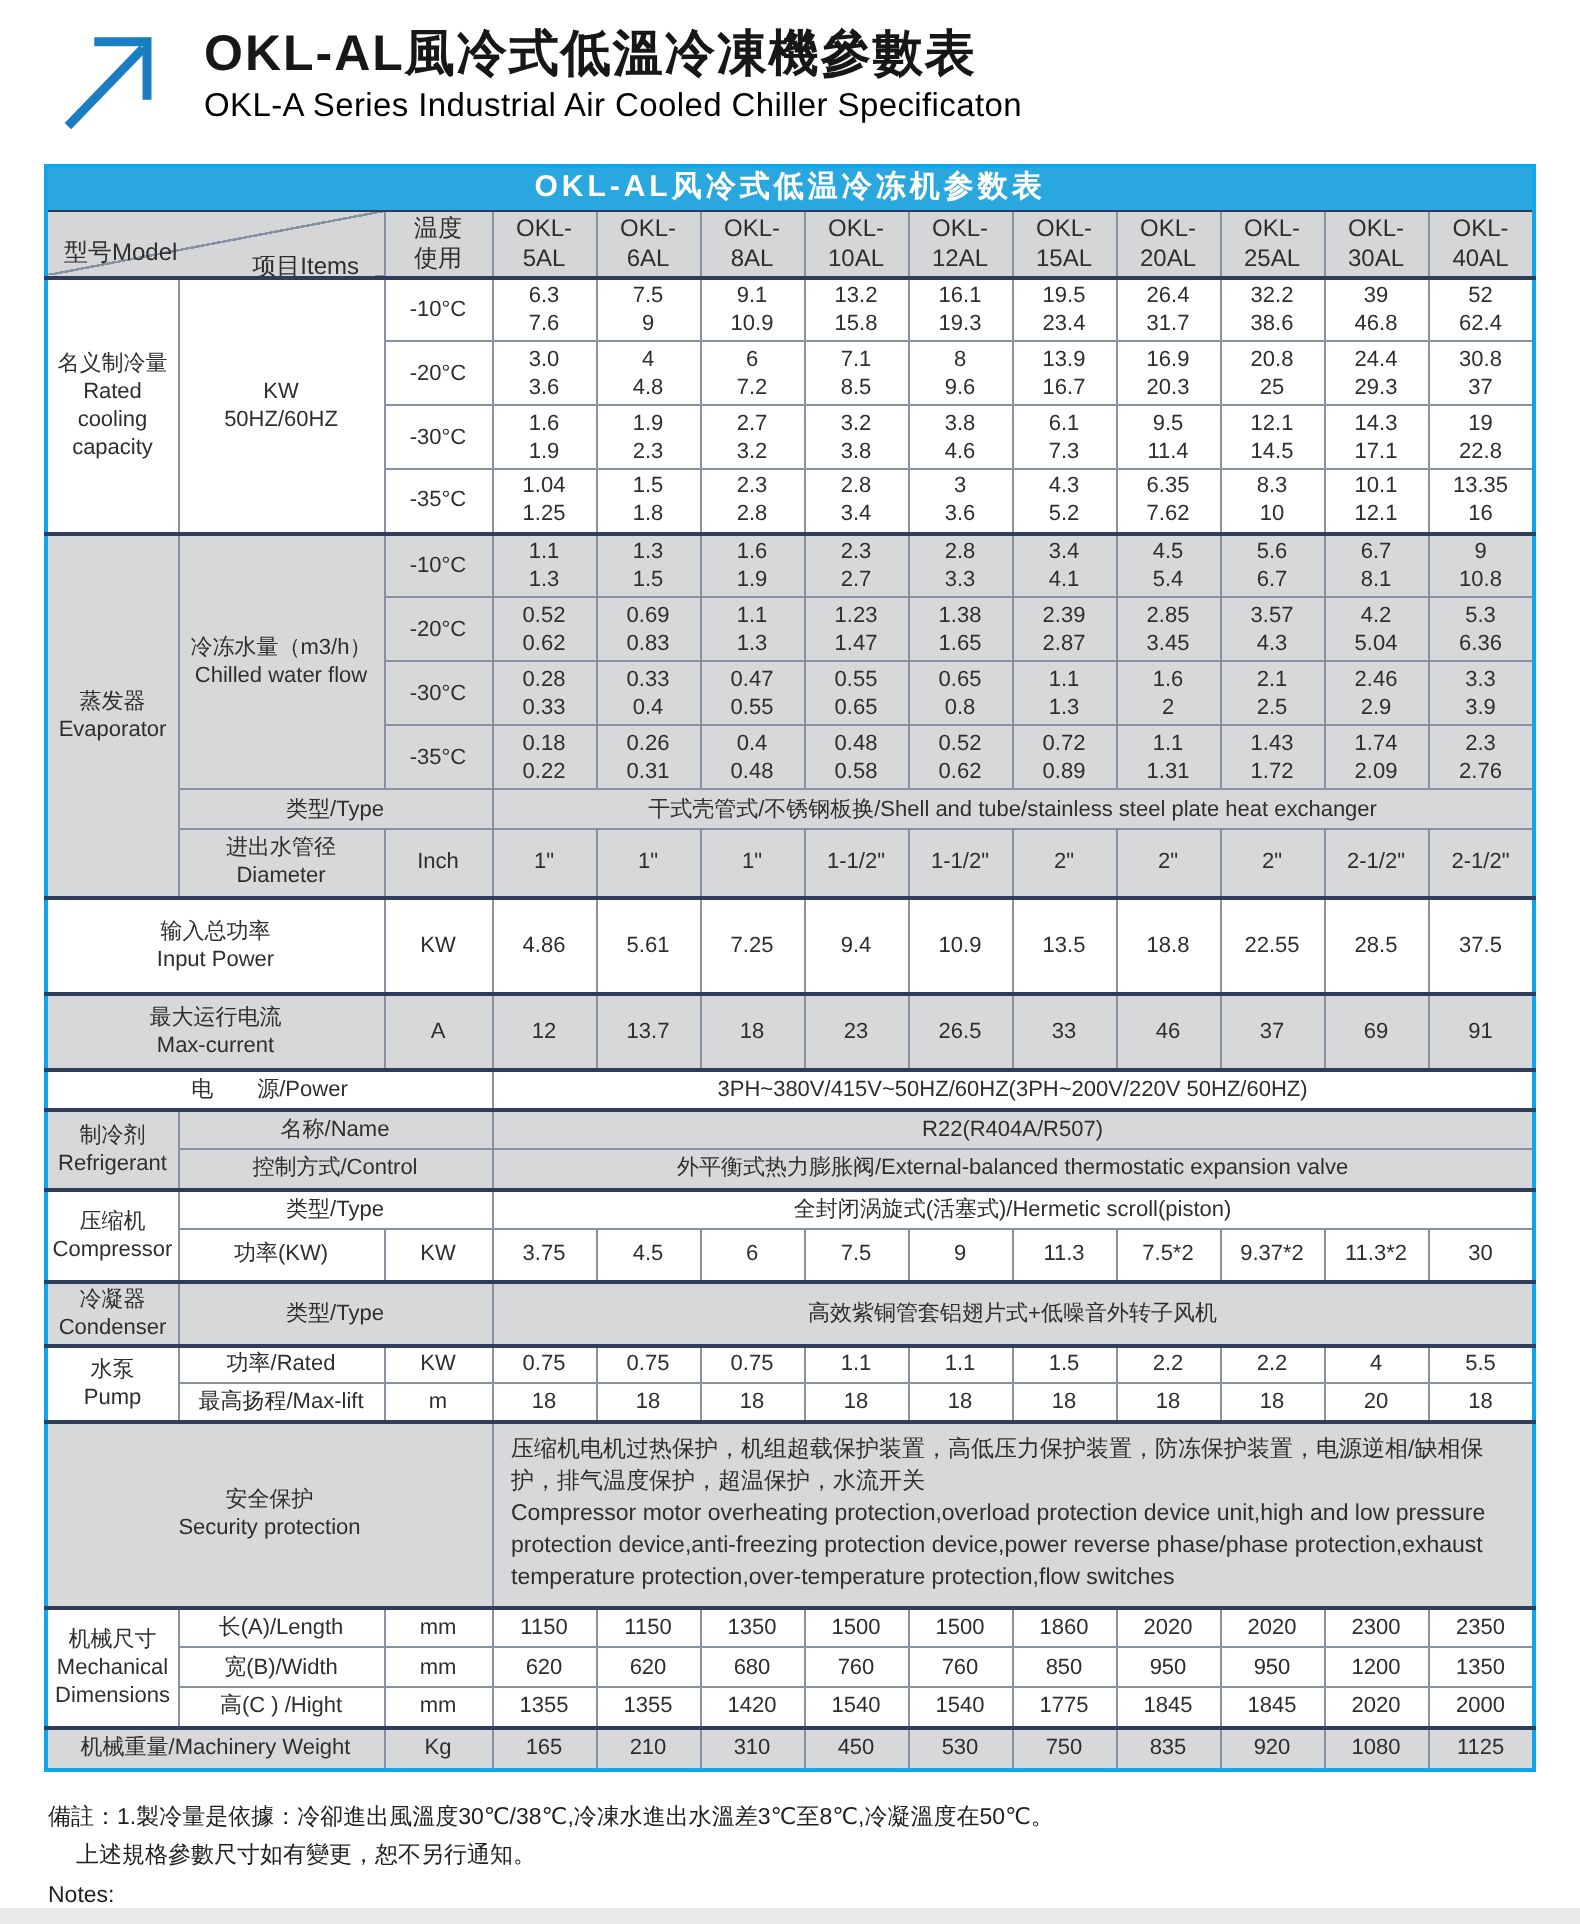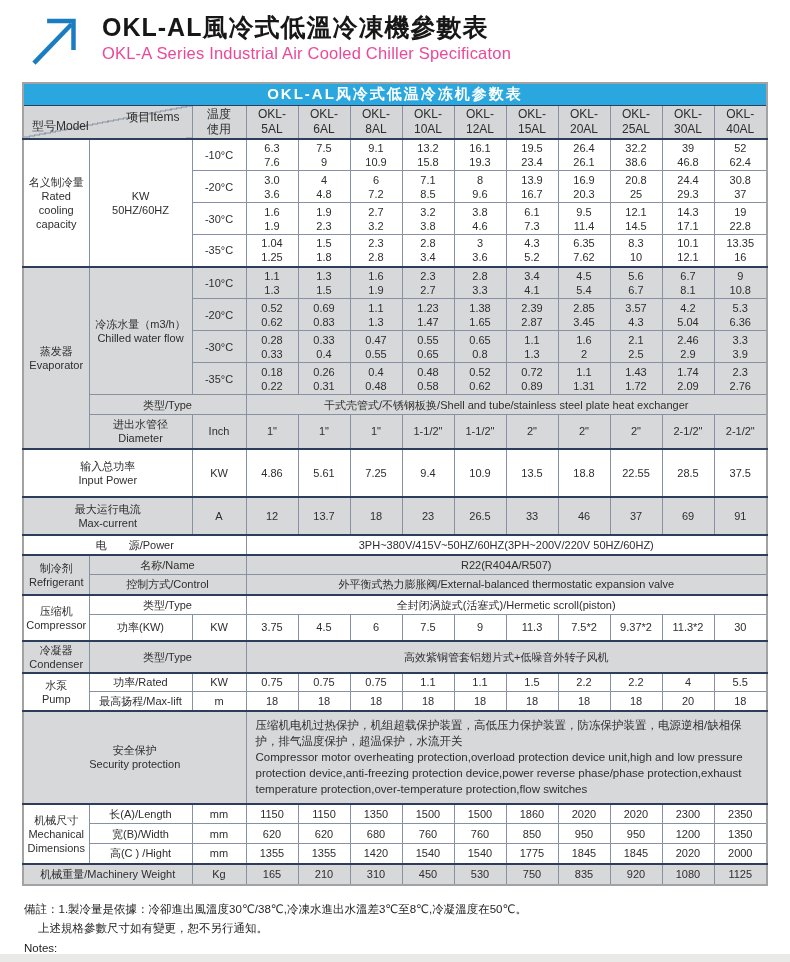--- a/index.html
+++ b/index.html
@@ -7,38 +7,38 @@
     width:790px;height:962px;background:#fdfdfd;
     font-family:"Liberation Sans","DejaVu Sans",sans-serif;
     color:#2e2e2e;position:relative;overflow:hidden;
   }
   .page{width:790px;height:962px;position:relative;background:#ffffff;}
   
   .hdr-block{display:flex;align-items:flex-start;padding:12px 12px 0 30px;height:66px;}
   .logo{width:58px;height:56px;flex:0 0 58px;margin-top:2px;}
   .titles{margin-left:14px;}
   .title-cn{font-size:25px;font-weight:600;letter-spacing:1px;color:#171717;margin:0;line-height:30px;}
-  .title-en{font-size:16.5px;font-weight:400;color:#ec4899;margin-top:2px;letter-spacing:0.2px;}
+  .title-en{font-size:16.5px;font-weight:400;color:#000000;margin-top:2px;letter-spacing:0.2px;}
   
   .tbl-wrap{margin:4px 0 0 22px;}
-  table{border-collapse:collapse;table-layout:fixed;width:746px;border:2px solid #a3a3a3;}
+  table{border-collapse:collapse;table-layout:fixed;width:746px;border:2px solid #0ea5e9;}
   td{
     border:1px solid #8791a3;text-align:center;vertical-align:middle;
     font-size:11px;line-height:14px;padding:1px 2px;color:#2e2e2e;
     overflow:hidden;
   }
   tr.sec td{border-top:2px solid #2e3d5c;}
   tr.shade td{background:#d7d8da;}
   td.ttl{
     background:#2aa7df;color:#ffffff;font-size:15px;font-weight:600;
     letter-spacing:2px;padding:3px 2px;border:1px solid #2e3d5c;
   }
   td.hdr{background:#d4d6d8;font-size:12px;line-height:15px;}
   td.corner{position:relative;background-image:linear-gradient(to bottom right,transparent calc(50% - 0.6px),#8791a3 calc(50% - 0.6px),#8791a3 calc(50% + 0.6px),transparent calc(50% + 0.6px));}
-  td.corner div:first-child{position:absolute;top:4px;right:12px;}
+  td.corner div:first-child{position:absolute;top:20px;right:12px;}
   td.corner div:last-child{position:absolute;bottom:4px;left:8px;}
   td.lft{text-align:left;padding:5px 9px;font-size:11.5px;}
   td.lft div{line-height:16.2px;}
   
   .notes{margin:14px 0 0 24px;font-size:11.5px;line-height:1.7;color:#1f1f1f;width:740px;}
   .note-line.ind1{margin-left:28px;}
   .note-line.ind2{margin-left:14px;}
   .bottom-strip{position:absolute;left:0;bottom:0;width:790px;height:8px;background:#e9e9e7;}
 </style>
 </head>
@@ -163,21 +163,21 @@
             <td>
               <div>16.1</div>
               <div>19.3</div>
             </td>
             <td>
               <div>19.5</div>
               <div>23.4</div>
             </td>
             <td>
               <div>26.4</div>
-              <div>26.1</div>
+              <div>31.7</div>
             </td>
             <td>
               <div>32.2</div>
               <div>38.6</div>
             </td>
             <td>
               <div>39</div>
               <div>46.8</div>
             </td>
             <td>

